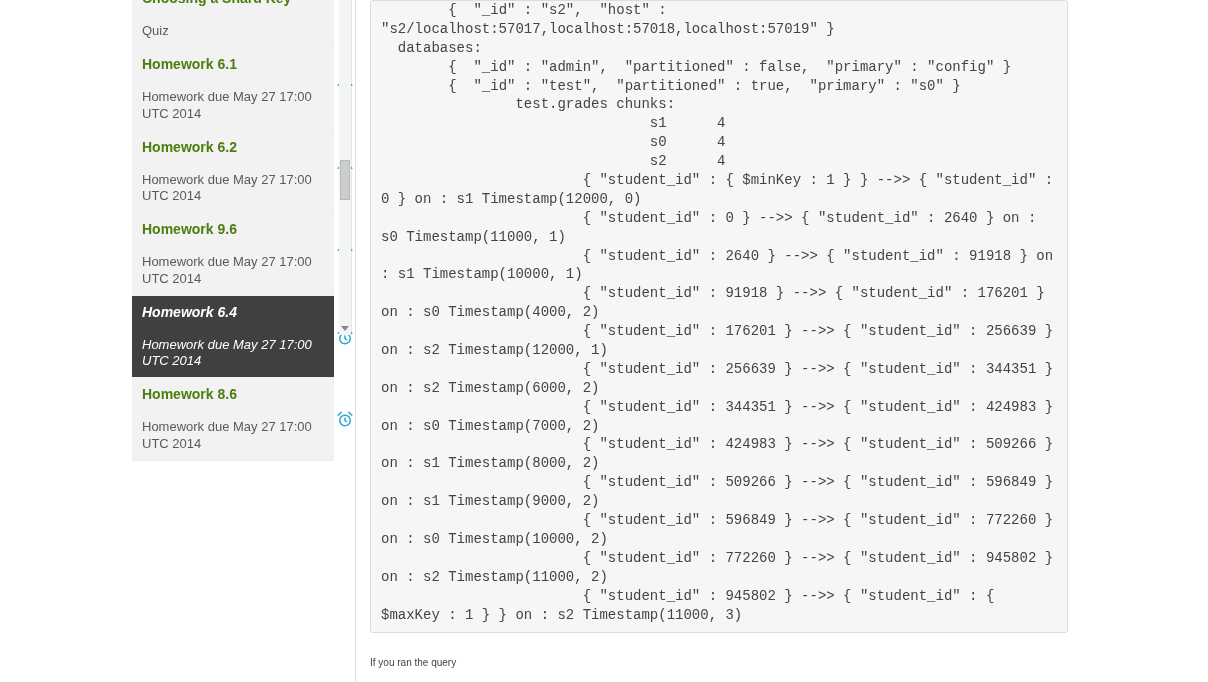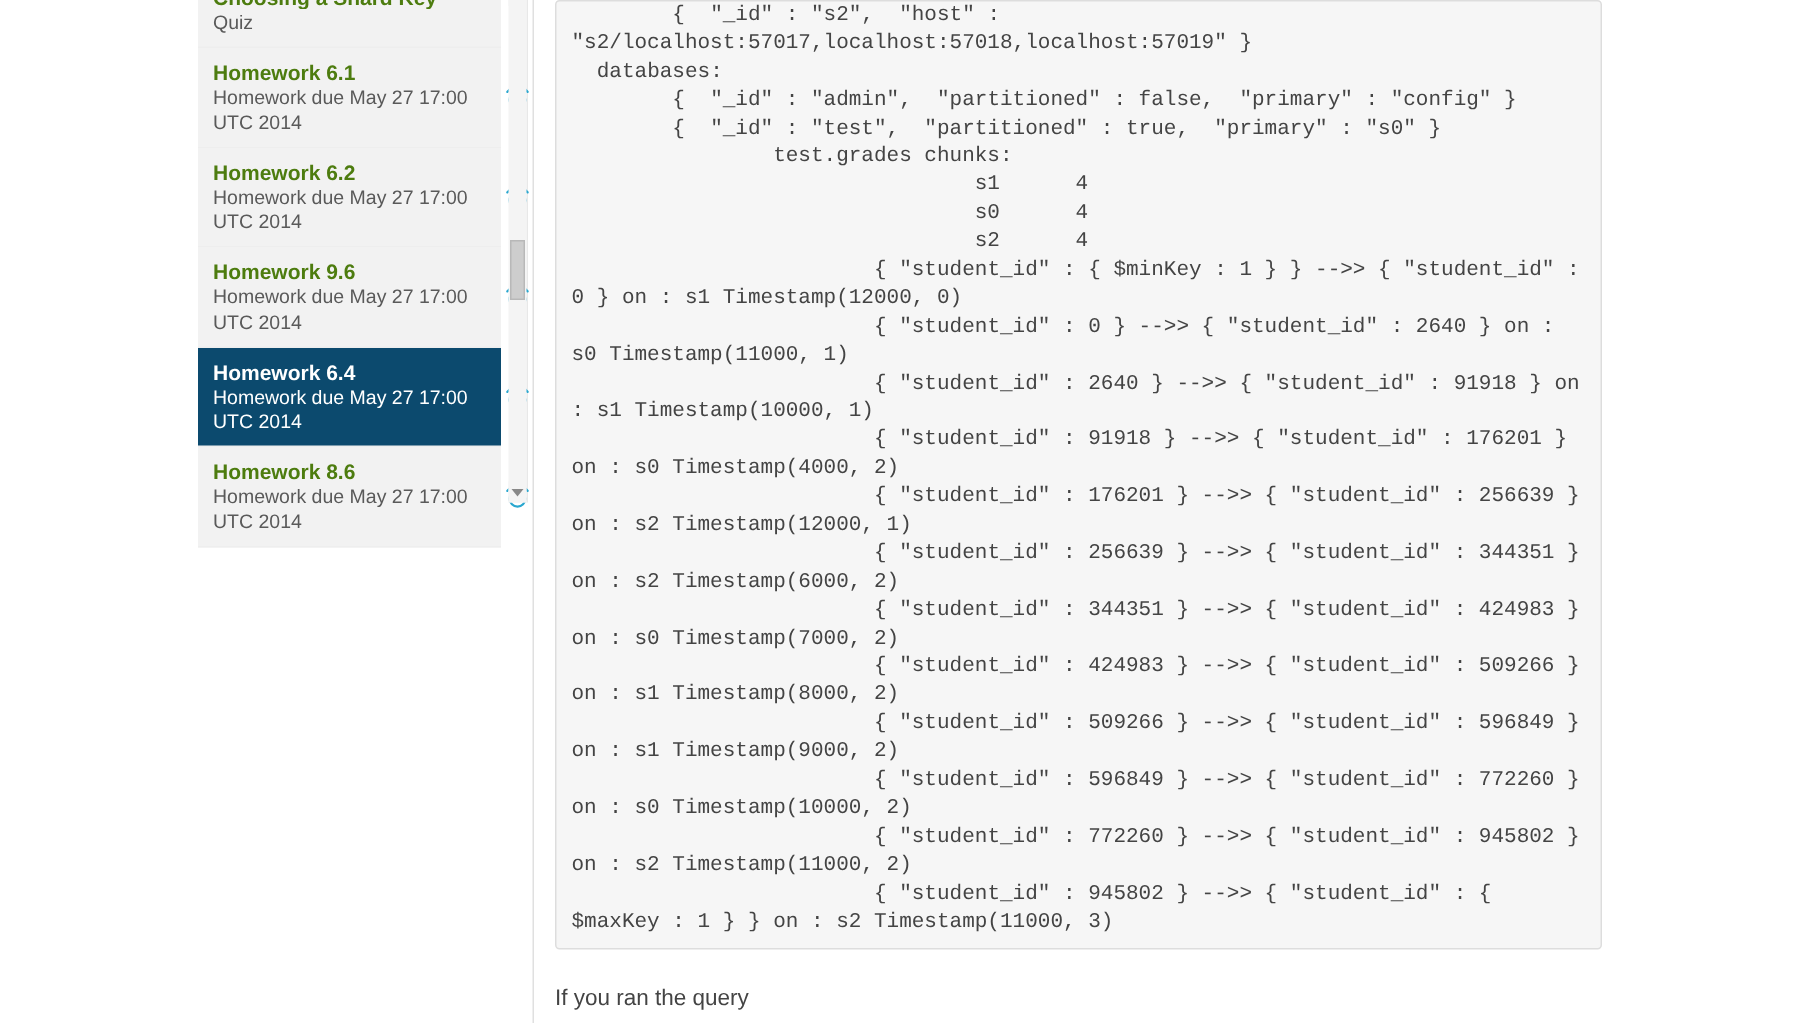--- a/index.html
+++ b/index.html
@@ -34,35 +34,36 @@
       width: 202px;
     }
     .sidebar-item {
       padding: 8px 8px 8px 10px;
       border-bottom: 1px solid #eee;
       position: relative;
       cursor: pointer;
       background: #f2f2f2;
     }
     .sidebar-item.active {
-      background: #0c4a6e;
+      background: #404040;
+      font-style: italic;
     }
     .sidebar-item.active .item-title,
     .sidebar-item.active .item-sub {
       color: #fff;
     }
     .item-title {
       font-size: 14px;
       font-weight: 600;
       color: #4d7c0f;
     }
     .item-sub {
       font-size: 13px;
       color: #5a5a5a;
-      margin-top: 1px;
+      margin-top: 17px;
       line-height: 1.25;
     }
     .clock-icon {
       position: absolute;
       right: -20px;
       top: 50%;
       transform: translateY(-50%);
       width: 18px;
       height: 18px;
     }
@@ -103,21 +104,21 @@
       padding: 0 10px 8px 10px;
       font-family: Menlo, Consolas, "Courier New", monospace;
       font-size: 14px;
       line-height: 1.35;
       color: #444;
       white-space: pre-wrap;
       word-break: break-word;
     }
     .follow-text {
       margin-top: 24px;
-      font-size: 15px;
+      font-size: 10px;
       color: #444;
     }
     .tri {
       width: 0; height: 0;
       border-left: 4px solid transparent;
       border-right: 4px solid transparent;
     }
     .tri-down { border-top: 5px solid #888; }
   </style>
 </head>

